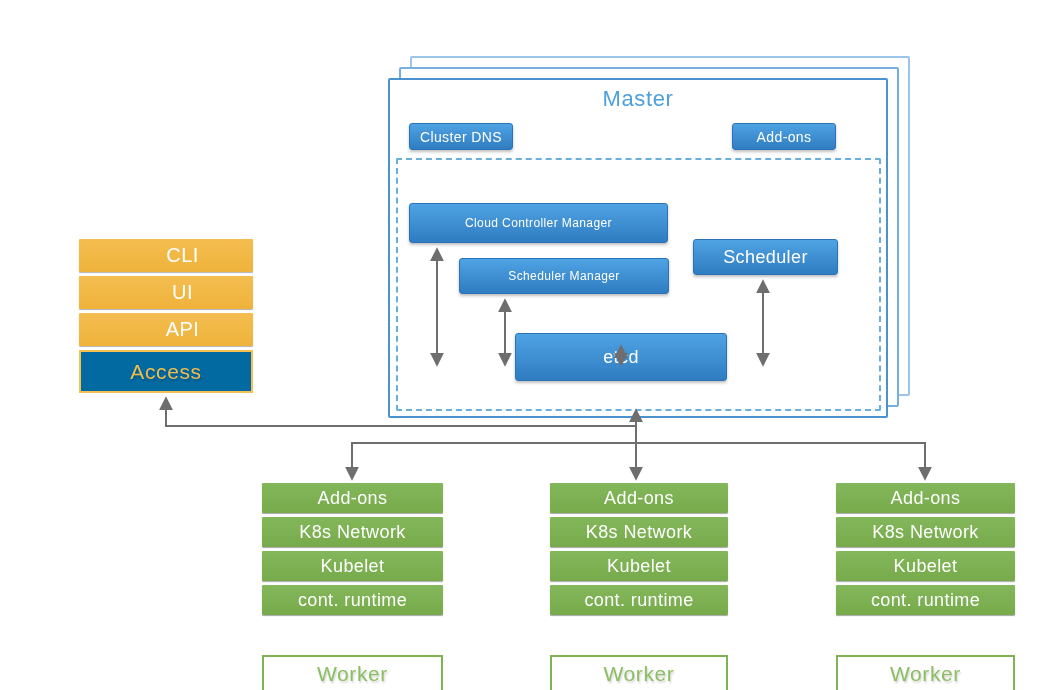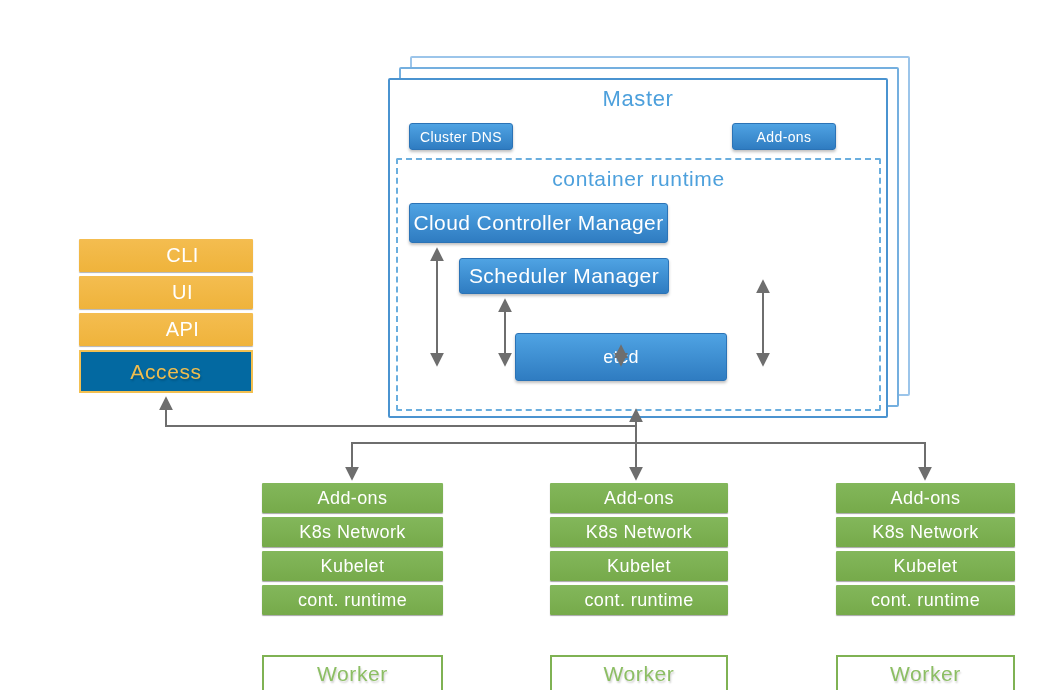--- a/index.html
+++ b/index.html
@@ -24,21 +24,21 @@
   .runtime-title{
     position:absolute;left:396px;top:167px;width:485px;text-align:center;
     color:#4da0dc;font-size:21px;letter-spacing:.6px;z-index:5;
   }
   
   .bluebox{
     position:absolute;display:flex;align-items:center;justify-content:center;
     background:linear-gradient(#4fa3e3,#2f7cc1);color:#ffffff;
     border:1px solid #2b73b6;border-radius:3px;
     box-shadow:0 2px 3px rgba(0,0,0,.25);
-    font-size:21px;letter-spacing:.4px;z-index:5;
+    font-size:12px;letter-spacing:.4px;z-index:5;
   }
   .btn-cluster-dns{left:409px;top:123px;width:104px;height:27px;font-size:14px;}
   .btn-addons{left:732px;top:123px;width:104px;height:27px;font-size:14px;}
   .box-ccm{left:409px;top:203px;width:259px;height:40px;}
   .box-cm{left:459px;top:258px;width:210px;height:36px;}
   .box-sched{left:693px;top:239px;width:145px;height:36px;font-size:18px;}
   .box-etcd{left:515px;top:304px;width:212px;height:48px;font-size:18px;margin-top:29px;}
   .box-api{left:409px;top:370px;width:444px;height:35px;font-size:18px;}
   
   .orangebox{
@@ -82,24 +82,24 @@
   <div class="layer back"></div>
   <div class="layer mid"></div>
   <div class="layer front"></div>
 
   <div class="master-title">Master</div>
 
   <div class="bluebox btn-cluster-dns">Cluster DNS</div>
   <div class="bluebox btn-addons">Add-ons</div>
 
   <div class="runtime-box"></div>
-  <div class="runtime-title">container runtime</div>
 
   <div class="bluebox box-ccm">Cloud Controller Manager</div>
   <div class="bluebox box-cm">Scheduler Manager</div>
+  <div class="bluebox box-sched">Scheduler</div>
   <div class="bluebox box-etcd">etcd</div>
 
   <div class="orangebox" style="top:239px">CLI</div>
   <div class="orangebox" style="top:276px">UI</div>
   <div class="orangebox" style="top:313px">API</div>
   <div class="access-base">Access</div>
 
   <div class="greenbox" style="left:262px;top:483px;width:181px">Add-ons</div>
   <div class="greenbox" style="left:262px;top:517px;width:181px">K8s Network</div>
   <div class="greenbox" style="left:262px;top:551px;width:181px">Kubelet</div>

